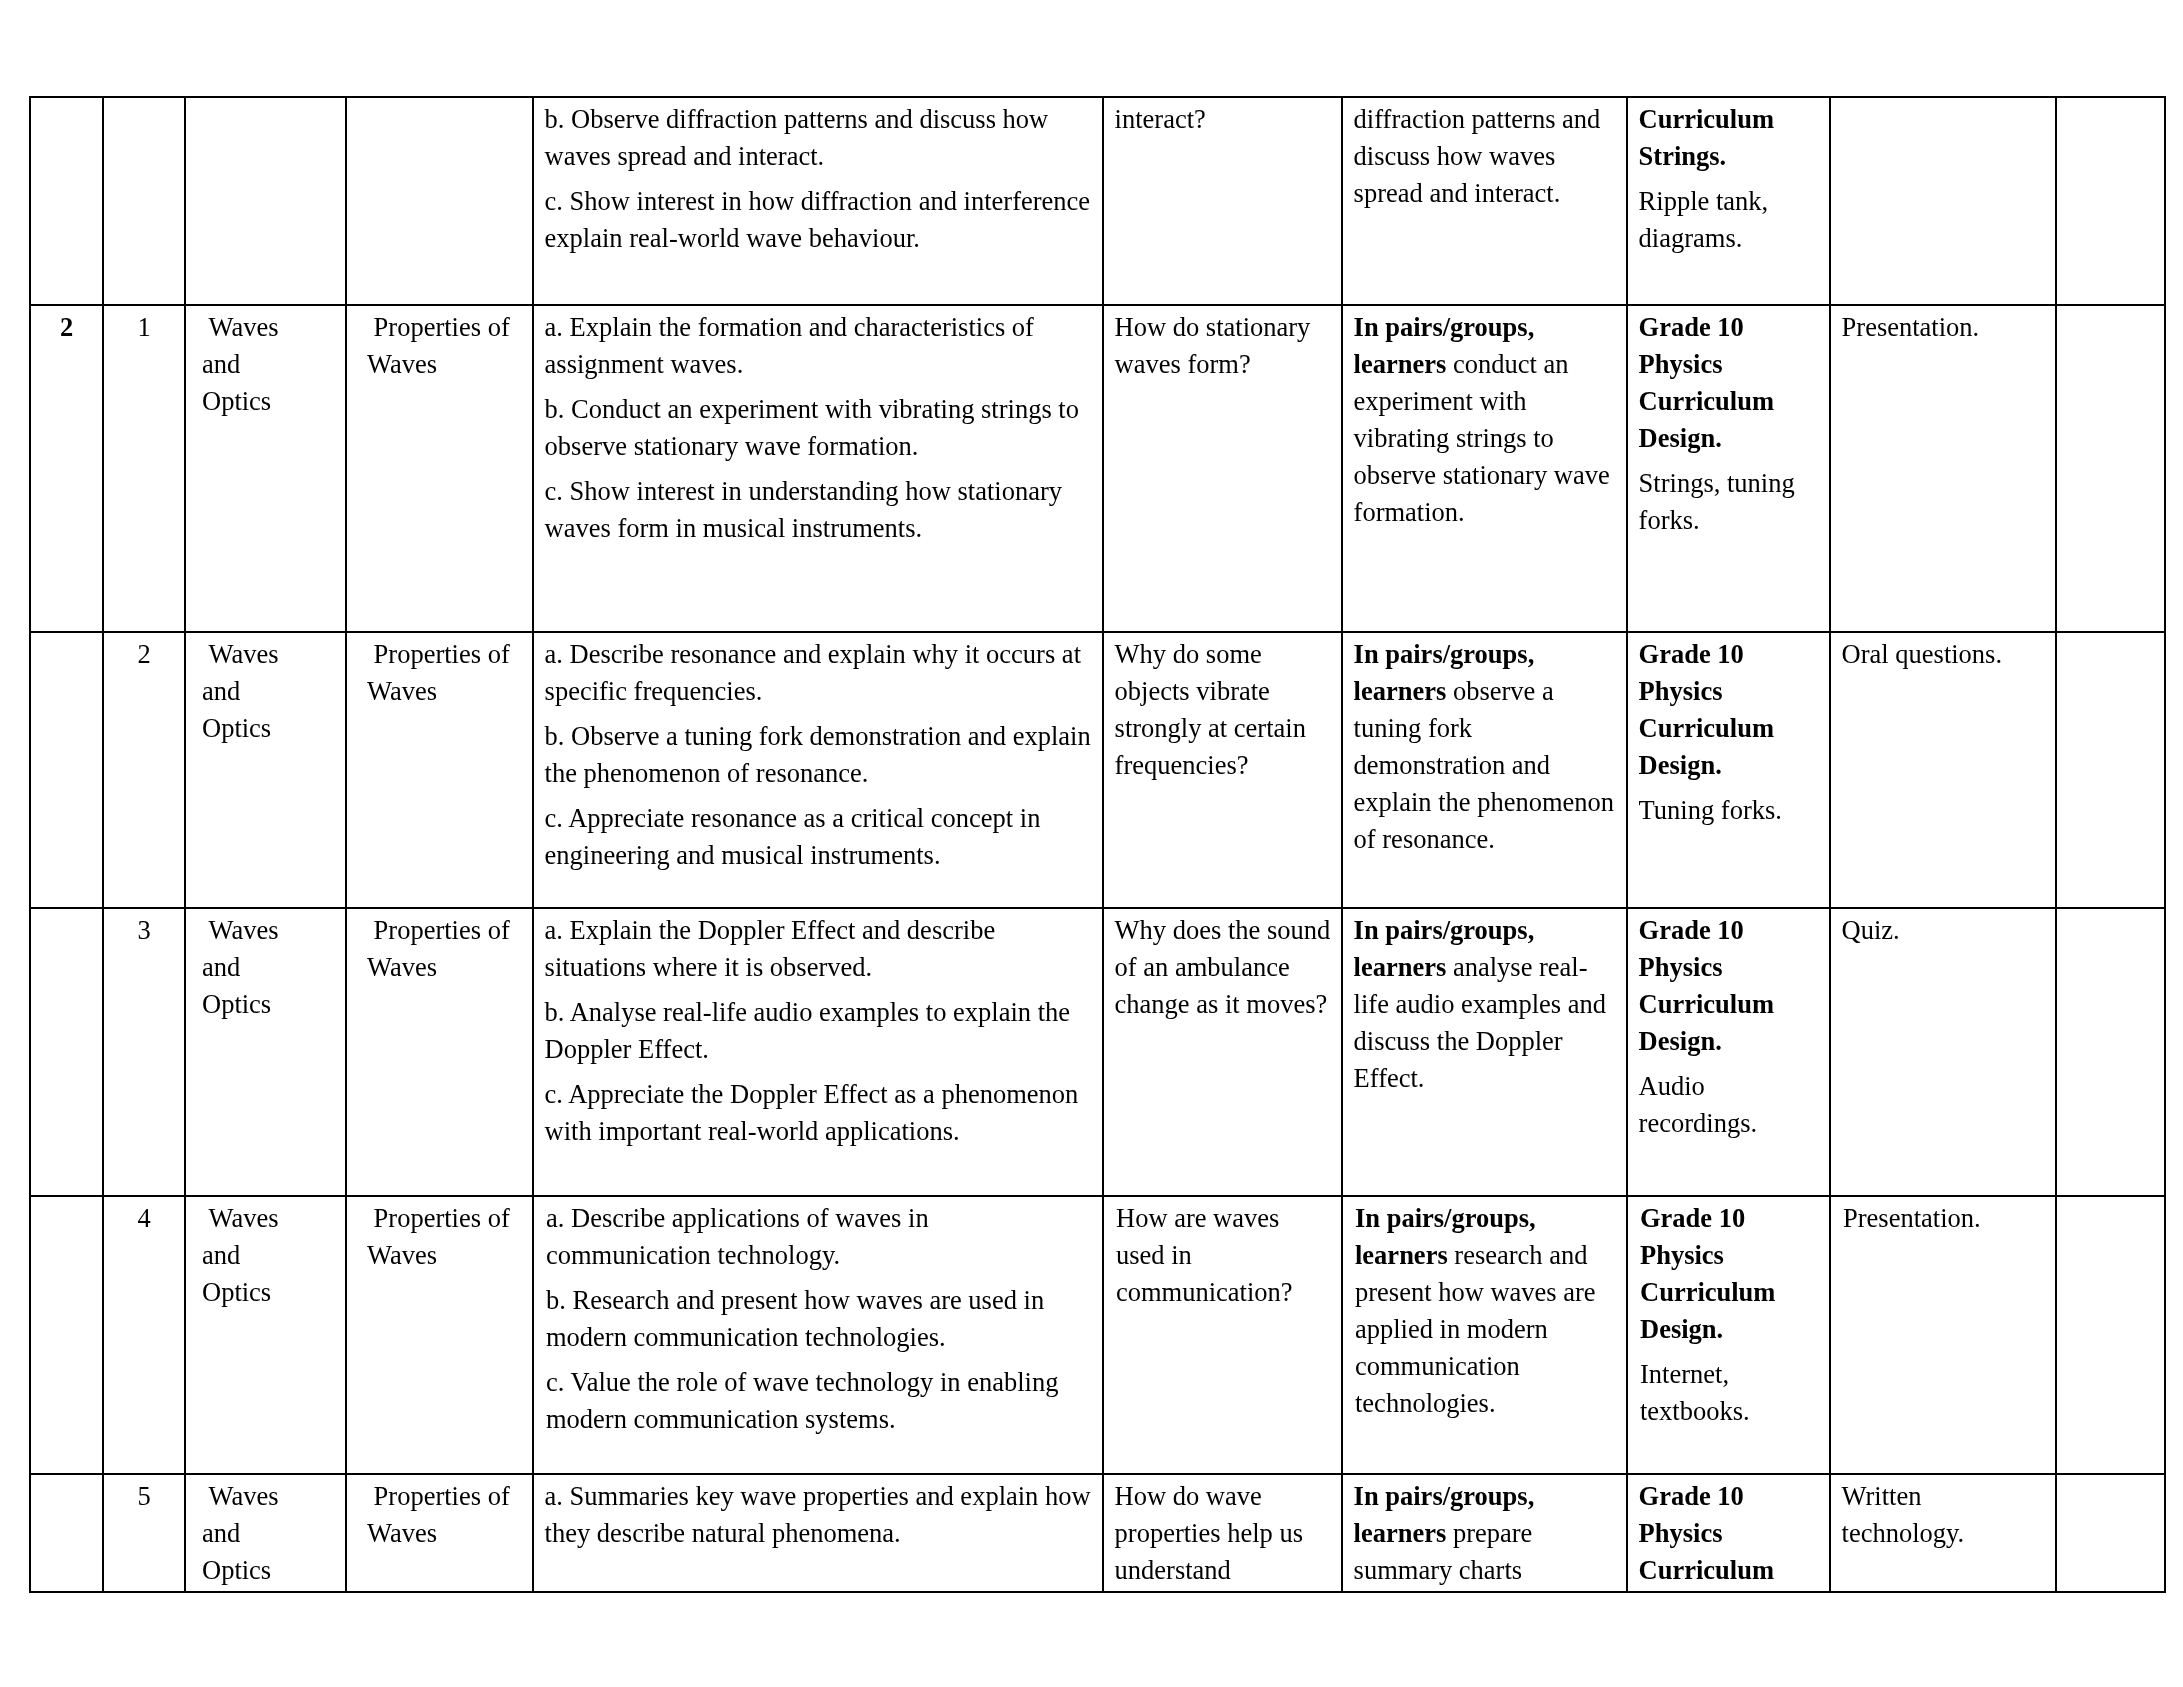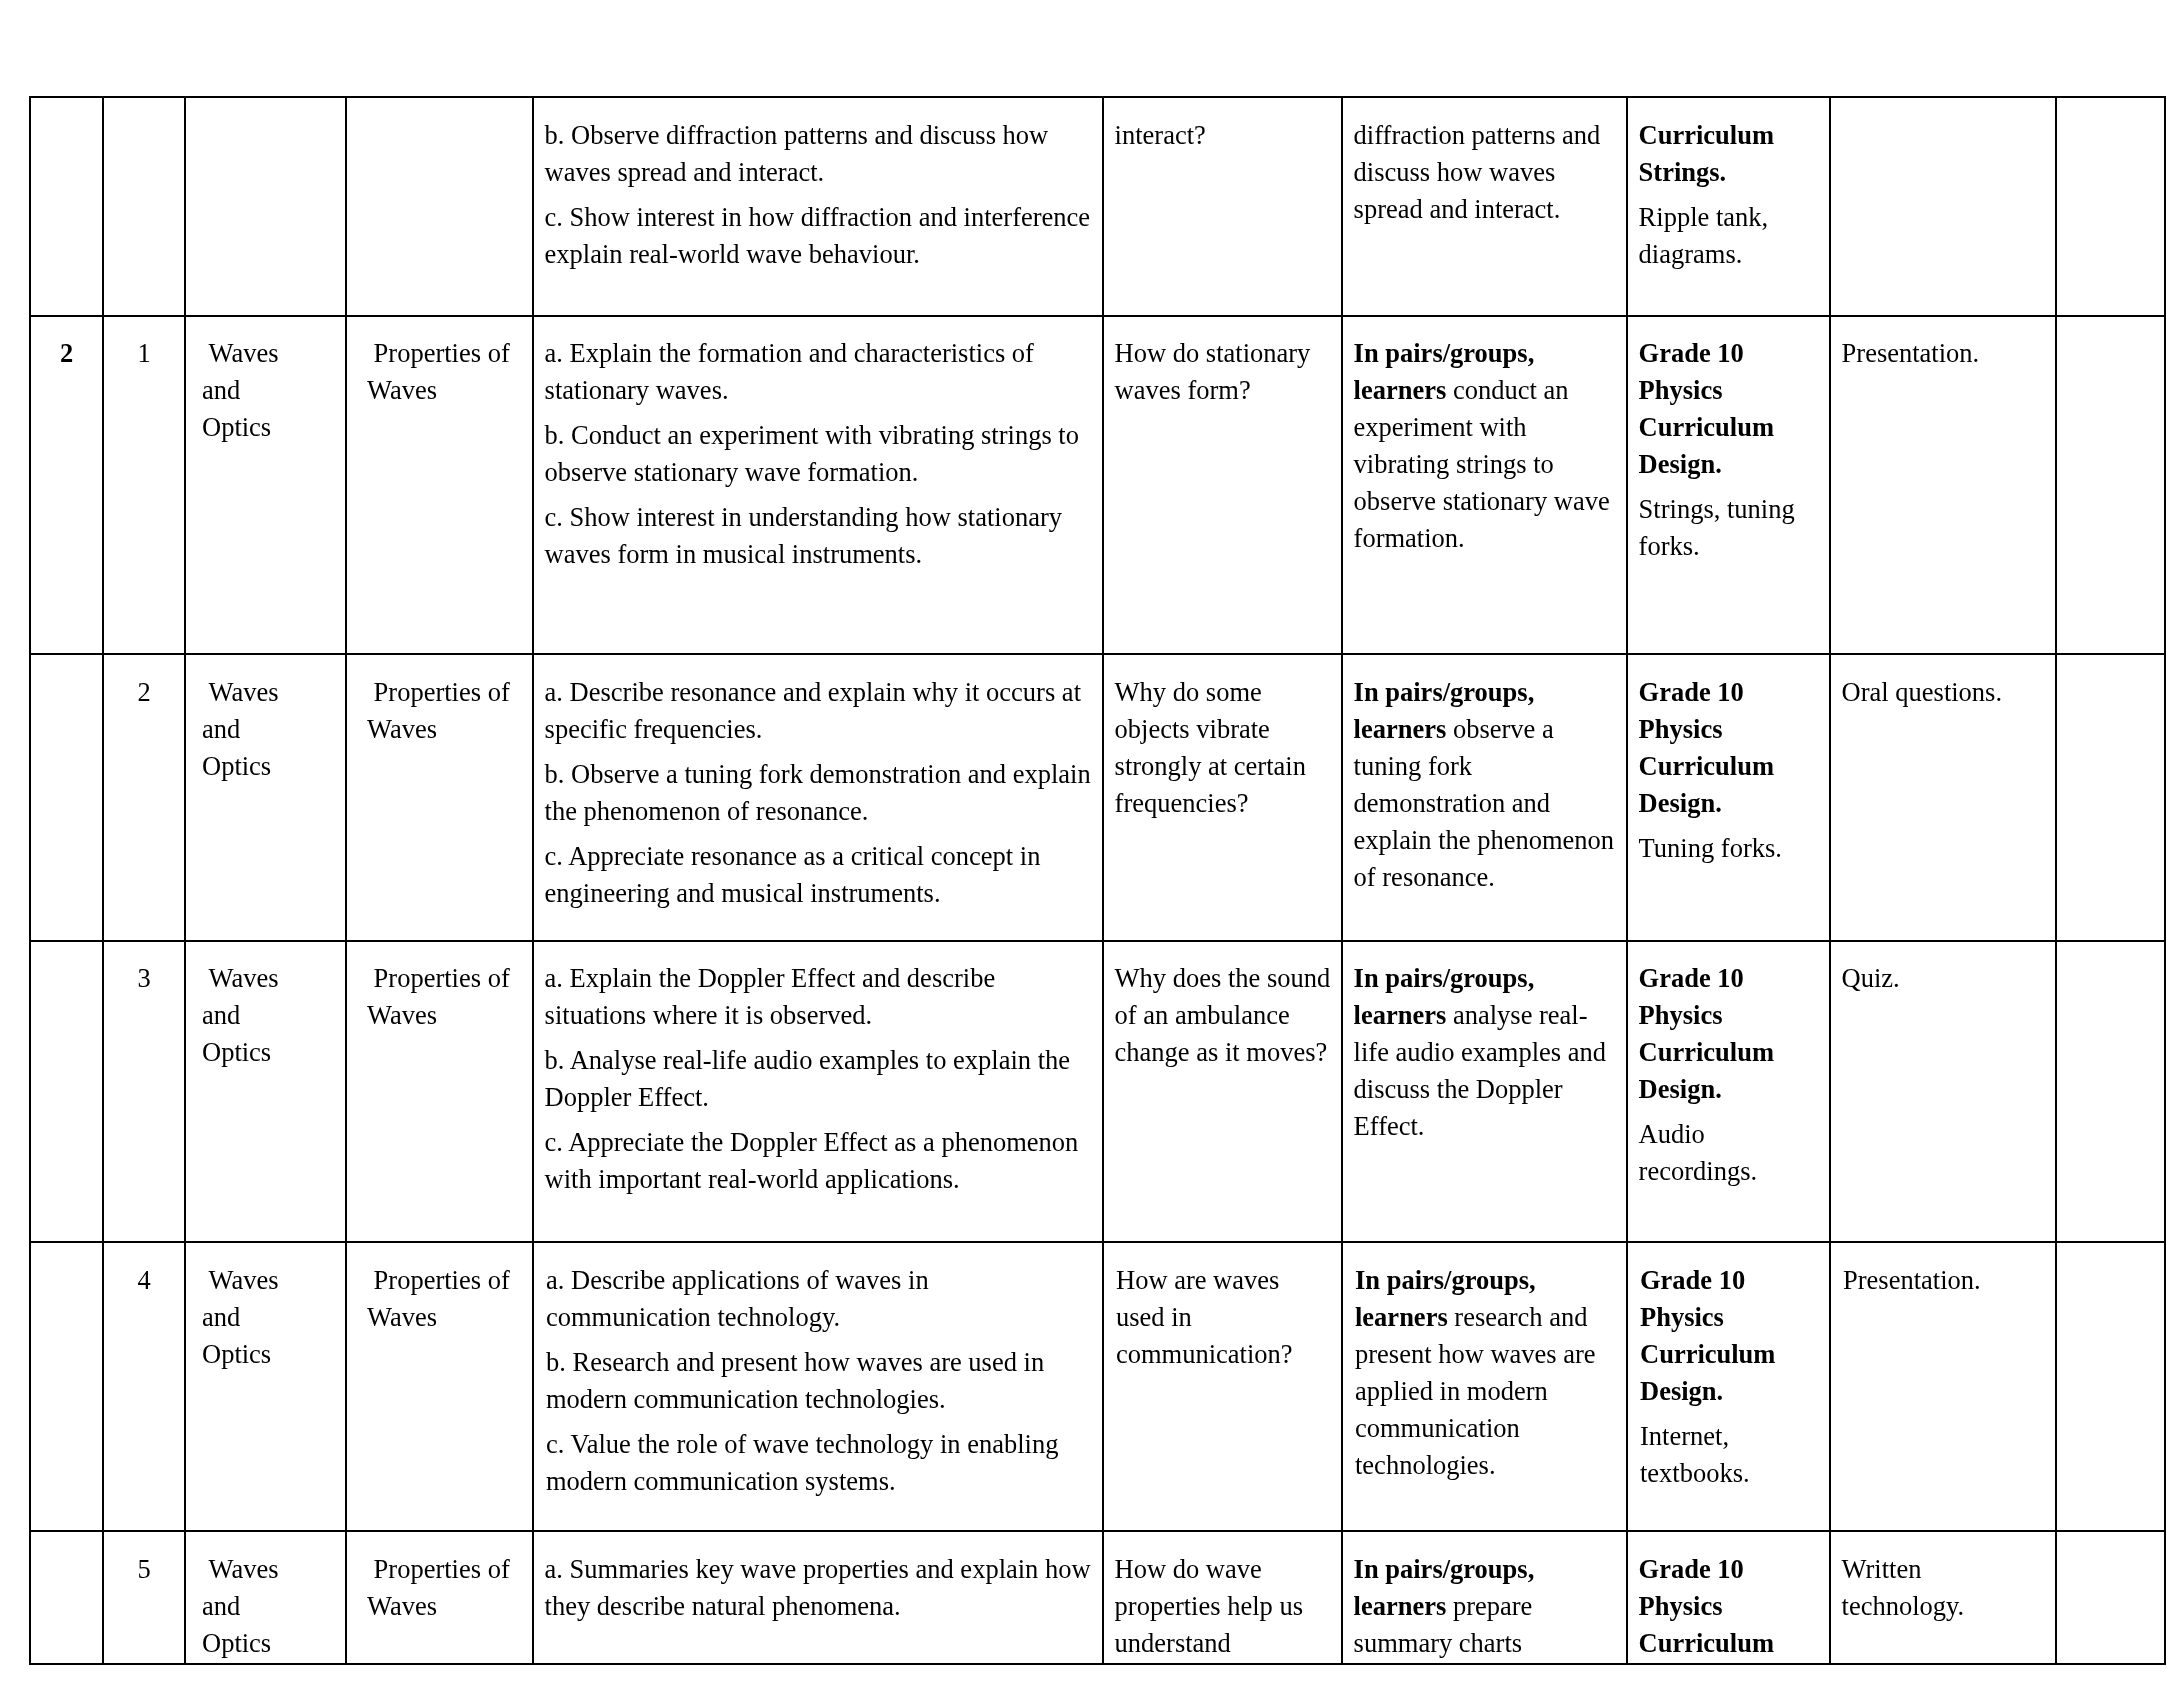--- a/index.html
+++ b/index.html
@@ -1,20 +1,20 @@
 <!DOCTYPE html>
 <html style="font-size:10.6px"><head>
 <meta charset="utf-8">
 <style>
   html,body{margin:0;padding:0;background:#ffffff;}
   .page{position:relative;width:2183px;height:1687px;background:#ffffff;overflow:hidden;
         font-family:"Liberation Serif","DejaVu Serif",serif;color:#000;}
   table.sow{position:absolute;left:29px;top:96px;width:2134px;border-collapse:collapse;table-layout:fixed;}
   table.sow td{border:2.6px solid #000;vertical-align:top;padding:0;}
-  .cw{overflow:hidden;padding:2.6px 6.6px 0 10.6px;font-size:26.5px;line-height:37px;margin-top:16px;}
+  .cw{overflow:hidden;padding:2.6px 6.6px 0 10.6px;font-size:26.5px;line-height:37px;}
   .cw p{margin:0 0 8px 0;}
   .b{font-weight:bold;}
   td.num .cw{text-align:center;padding-left:2.6px;padding-right:2.6px;}
   td.strand .cw{padding-left:16px;padding-right:31px;text-indent:6.6px;}
   td.sub .cw{padding-left:20px;text-indent:6.6px;}
   
   .r0 .cw{height:198px;} .r1 .cw{height:318px;} .r2 .cw{height:266px;}
   .r3 .cw{height:281px;} .r4 .cw{height:268px;padding-left:12px;} .r5 .cw{height:112px;}
 </style>
 </head>
@@ -92,21 +92,21 @@
             <div class="cw">1</div>
           </td>
       <td class="strand">
             <div class="cw">Waves and Optics</div>
           </td>
       <td class="sub">
             <div class="cw">Properties of Waves</div>
           </td>
       <td>
             <div class="cw">
-        <p>a. Explain the formation and characteristics of stationary waves.</p>
+        <p>a. Explain the formation and characteristics of assignment waves.</p>
         <p>b. Conduct an experiment with vibrating strings to observe stationary wave formation.</p>
         <p>c. Show interest in understanding how stationary waves form in musical instruments.</p>
       </div>
           </td>
       <td>
             <div class="cw">
               <p>How do stationary waves form?</p>
             </div>
           </td>
       <td>

